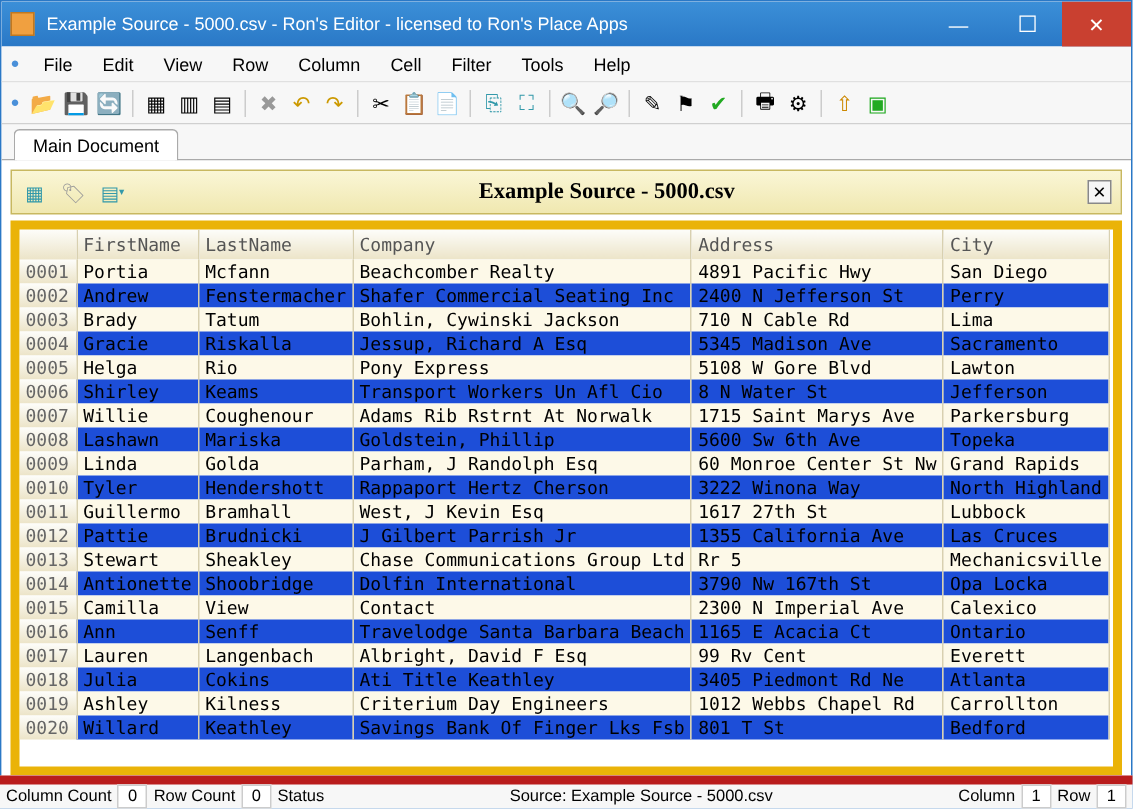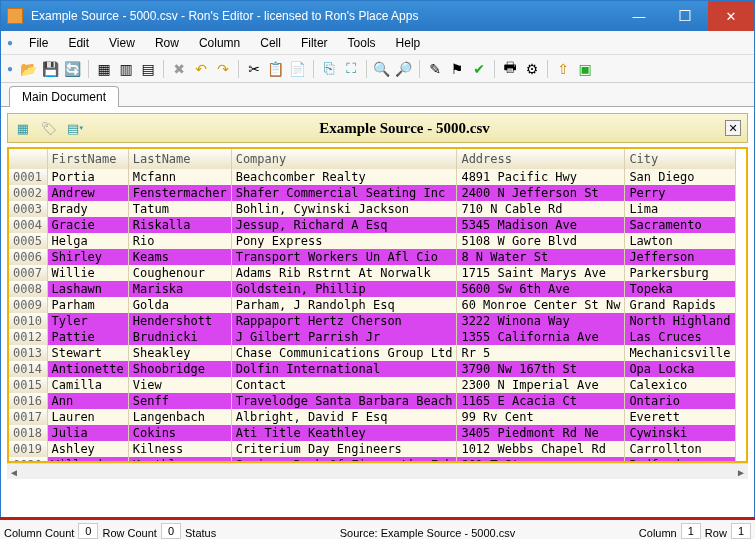--- a/index.html
+++ b/index.html
@@ -19,29 +19,29 @@
 .tbicon { width: 20px; height: 20px; display: flex; align-items: center; justify-content: center; font-size: 14px; cursor: pointer; }
 .tbsep { width: 1px; height: 18px; background: #ccc; margin: 0 3px; }
 .tabbar { background: #f7f7f7; height: 24px; display: flex; align-items: flex-end; padding-left: 8px; border-bottom: 1px solid #aaa; }
 .tab { background: #fff; border: 1px solid #aaa; border-bottom: none; border-radius: 4px 4px 0 0; padding: 3px 12px; font-size: 12px; position: relative; top: 1px; }
 .content { padding: 6px; background: #fff; }
 .banner { background: linear-gradient(to bottom, #faf6d6, #f0e8b0); border: 1px solid #c8b860; height: 30px; display: flex; align-items: center; padding: 0 6px; margin-bottom: 4px; }
 .banner .bicons { display: flex; gap: 8px; }
 .banner .bicon { width: 18px; height: 16px; display: flex; align-items: center; justify-content: center; font-size: 13px; }
 .banner .btitle { flex: 1; text-align: center; font-weight: bold; font-size: 15px; font-family: Liberation Serif, serif; }
 .banner .bclose { width: 16px; height: 16px; border: 1px solid #888; display: flex; align-items: center; justify-content: center; font-size: 11px; background: #f5f5f5; cursor: pointer; }
-.gridwrap { height: 316px; overflow: auto; border: 2px solid #eab308; }
+.gridwrap { height: 370px; overflow: auto; border: 6px solid #eab308; }
 table { border-collapse: collapse; font-family: Consolas, monospace; font-size: 12px; }
 th, td { border-right: 1px solid #d8d0b0; padding: 1px 4px; text-align: left; white-space: nowrap; }
 th { background: linear-gradient(to bottom, #fdfdfa, #ece4c8); color: #555; font-weight: normal; height: 20px; position: sticky; top: 0; }
 th.rownum { width: 38px; }
 tr.odd td { background: #fdf9e8; }
-tr.even td { background: #d946ef; }
+tr.even td { background: #1d4ed8; }
 td.rownum { background: linear-gradient(to bottom, #fdfdfa, #ece4c8) !important; color: #666; text-align: left; padding-right: 4px; font-family: Consolas, monospace; }
-.statusbar { position: absolute; bottom: 0; left: 0; right: 0; height: 22px; background: #f7f7f7; border-top: 3px solid #b91c1c; display: flex; align-items: flex-end; font-size: 11px; padding: 0 4px; gap: 4px; }
+.statusbar { position: absolute; bottom: 0; left: 0; right: 0; height: 22px; background: #f7f7f7; border-top: 6px solid #b91c1c; display: flex; align-items: center; font-size: 11px; padding: 0 4px; gap: 4px; }
 .statusbar .cell { border: 1px solid #ccc; padding: 1px 6px; background: #fff; }
 .statusbar .src { flex: 1; text-align: center; }
 .hscroll { height: 16px; background: #f0f0f0; border-top: 1px solid #ddd; position: relative; display:flex; align-items:center; justify-content:space-between; padding: 0 2px;}
 .hscroll .thumb { width: 10px; height: 10px; color:#666; font-size:10px;}
 </style>
 </head>
 <body>
 
 <div class="titlebar">
   <div class="app-icon"></div>
@@ -188,34 +188,42 @@
           <tr class="even">
             <td class="rownum">0008</td>
             <td>Lashawn</td>
             <td>Mariska</td>
             <td>Goldstein, Phillip</td>
             <td>5600 Sw 6th Ave</td>
             <td>Topeka</td>
           </tr>
           <tr class="odd">
             <td class="rownum">0009</td>
-            <td>Parham</td>
+            <td>Linda</td>
             <td>Golda</td>
             <td>Parham, J Randolph Esq</td>
             <td>60 Monroe Center St Nw</td>
             <td>Grand Rapids</td>
           </tr>
           <tr class="even">
             <td class="rownum">0010</td>
             <td>Tyler</td>
             <td>Hendershott</td>
             <td>Rappaport Hertz Cherson</td>
             <td>3222 Winona Way</td>
             <td>North Highland</td>
           </tr>
+          <tr class="odd">
+            <td class="rownum">0011</td>
+            <td>Guillermo</td>
+            <td>Bramhall</td>
+            <td>West, J Kevin Esq</td>
+            <td>1617 27th St</td>
+            <td>Lubbock</td>
+          </tr>
           <tr class="even">
             <td class="rownum">0012</td>
             <td>Pattie</td>
             <td>Brudnicki</td>
             <td>J Gilbert Parrish Jr</td>
             <td>1355 California Ave</td>
             <td>Las Cruces</td>
           </tr>
           <tr class="odd">
             <td class="rownum">0013</td>
@@ -256,21 +264,21 @@
             <td>Albright, David F Esq</td>
             <td>99 Rv Cent</td>
             <td>Everett</td>
           </tr>
           <tr class="even">
             <td class="rownum">0018</td>
             <td>Julia</td>
             <td>Cokins</td>
             <td>Ati Title Keathley</td>
             <td>3405 Piedmont Rd Ne</td>
-            <td>Cywinski</td>
+            <td>Atlanta</td>
           </tr>
           <tr class="odd">
             <td class="rownum">0019</td>
             <td>Ashley</td>
             <td>Kilness</td>
             <td>Criterium Day Engineers</td>
             <td>1012 Webbs Chapel Rd</td>
             <td>Carrollton</td>
           </tr>
           <tr class="even">

